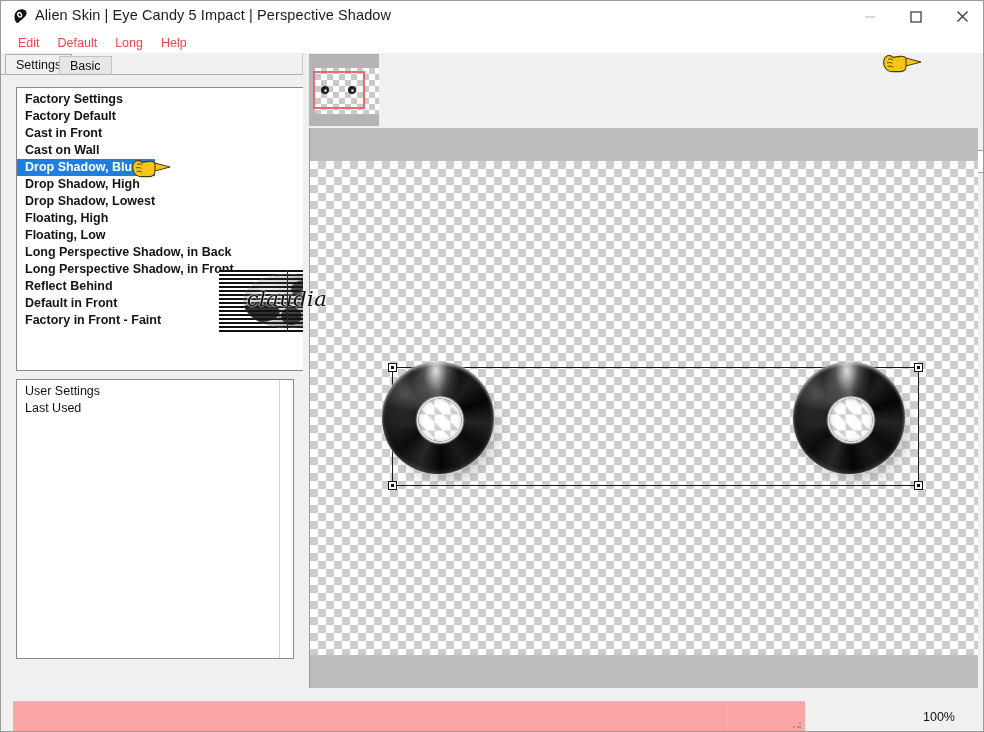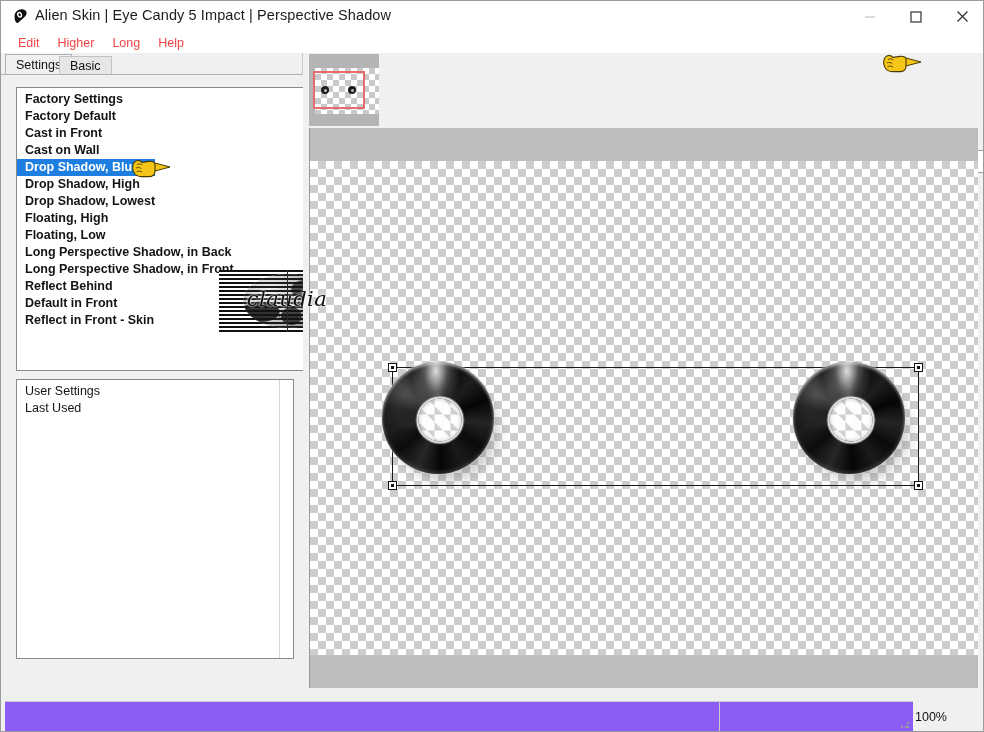--- a/index.html
+++ b/index.html
@@ -477,23 +477,23 @@
   }
   #disc-left { left: 378px; top: 361px; }
   #disc-right { left: 789px; top: 361px; }
 
   
   .hand-cursor { position: absolute; z-index: 40; }
 
   
   .statusbar {
     position: absolute;
-    left: 4px; top: 700px;
-    width: 908px; height: 31px;
-    background: #8b5cf6;
+    left: 12px; top: 700px;
+    width: 792px; height: 31px;
+    background: #fca5a5;
     border-top: 1px solid #c8c8c8;
     box-sizing: border-box;
   }
   .status-cell {
     position: absolute;
     top: 0; height: 30px;
     border-left: 1px solid #c8c8c8;
     box-sizing: border-box;
     display: flex;
     align-items: center;
@@ -543,21 +543,21 @@
         <svg width="13" height="13" viewBox="0 0 13 13">
             <line x1="1.5" y1="1.5" x2="11.5" y2="11.5" stroke="#333" stroke-width="1.2"></line>
             <line x1="11.5" y1="1.5" x2="1.5" y2="11.5" stroke="#333" stroke-width="1.2"></line>
           </svg>
       </div>
     </div>
   </div>
 
   <div class="menubar">
     <div class="menu-item">Edit</div>
-    <div class="menu-item">Higher</div>
+    <div class="menu-item">Default</div>
     <div class="menu-item">Long</div>
     <div class="menu-item">Help</div>
   </div>
 
   <div class="tabstrip">
     <div class="tab active">Settings</div>
     <div class="tab inactive">Basic</div>
   </div>
   <div class="tab-underline"></div>
   <div class="panel-divider-right"></div>
@@ -572,21 +572,21 @@
         <div class="list-row">Cast on Wall</div>
         <div class="sel-wrap"><span class="list-row selected">Drop Shadow, Blurry</span></div>
         <div class="list-row">Drop Shadow, High</div>
         <div class="list-row">Drop Shadow, Lowest</div>
         <div class="list-row">Floating, High</div>
         <div class="list-row">Floating, Low</div>
         <div class="list-row">Long Perspective Shadow, in Back</div>
         <div class="list-row">Long Perspective Shadow, in Front</div>
         <div class="list-row">Reflect Behind</div>
         <div class="list-row">Default in Front</div>
-        <div class="list-row">Reflect in Front - Skin</div>
+        <div class="list-row">Factory in Front - Faint</div>
       </div>
       <div class="vscroll">
         <div class="arrow up">
           <svg width="9" height="7" viewBox="0 0 9 7">
               <polyline points="1,5 4.5,1.5 8,5" fill="none" stroke="#3c3c3c" stroke-width="1.3"></polyline>
             </svg>
         </div>
         <div class="thumb"></div>
         <div class="arrow dn">
           <svg width="9" height="7" viewBox="0 0 9 7">

